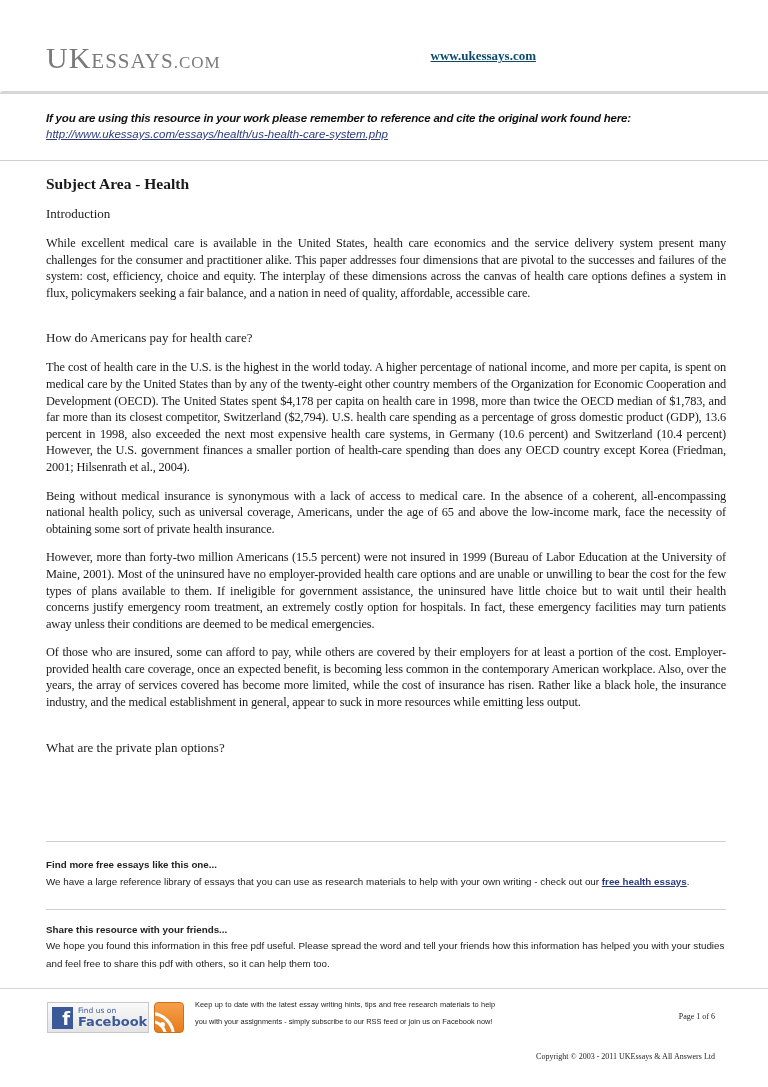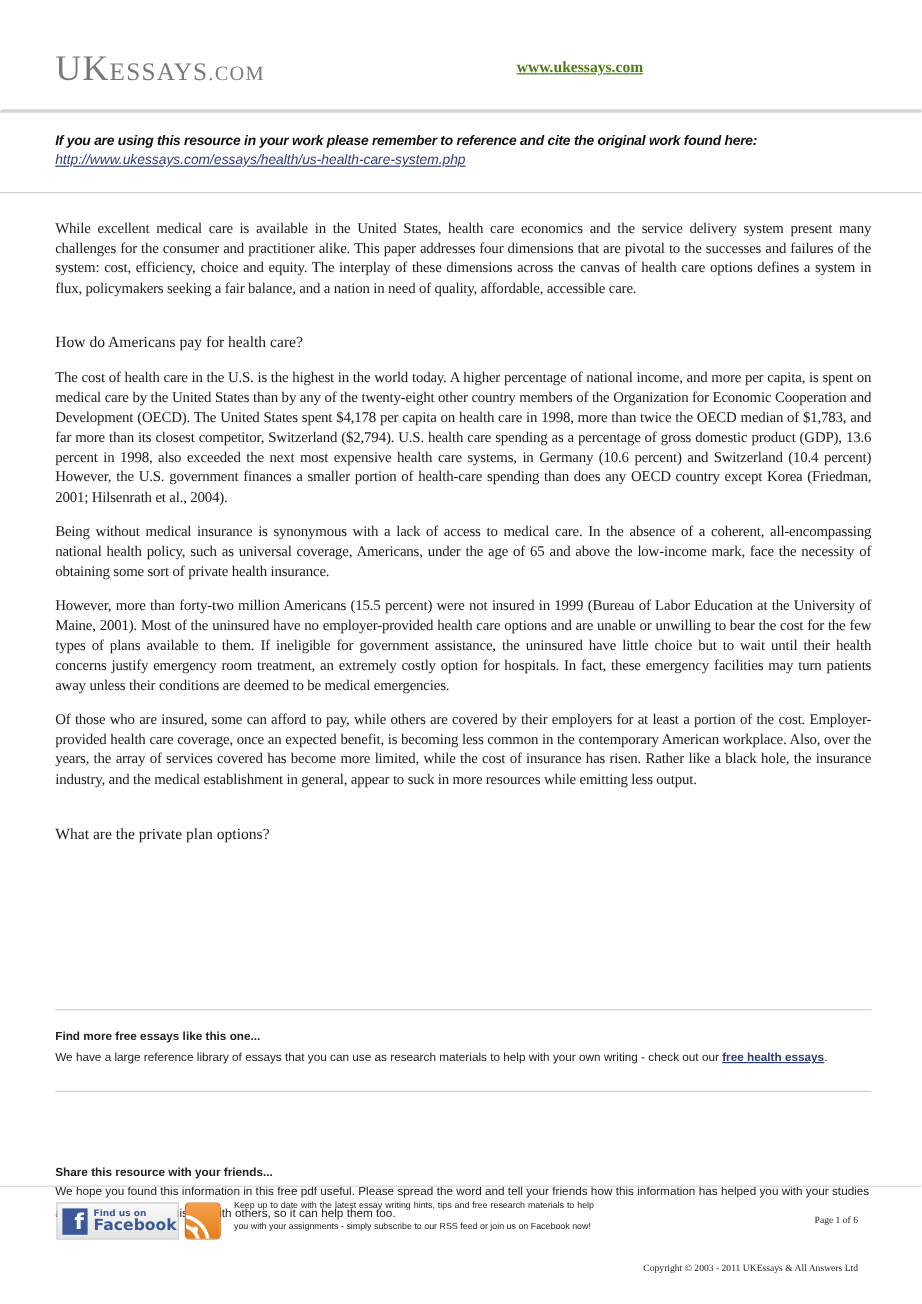--- a/index.html
+++ b/index.html
@@ -4,21 +4,21 @@
   <style>
     html, body { margin: 0; padding: 0; background: #ffffff; }
     body { width: 768px; height: 1087px; position: relative; overflow: hidden; color: #1a1a1a; }
 
     .header { position: absolute; left: 0; top: 0; width: 768px; height: 92px; padding-left: 44px; }
     .logo { position: absolute; left: 46px; top: 43px; font-family: "Liberation Serif", serif; color: #7a7a7a; letter-spacing: 1px; line-height: 1; white-space: nowrap; }
     .logo .big { font-size: 30px; }
     .logo .sc { font-size: 21px; }
     .logo .dom { font-size: 17px; }
     .tagline-box { position: absolute; right: 276px; top: 46px; text-align: right; font-family: "Liberation Serif", serif; font-weight: bold; font-size: 13px; line-height: 19px; }
-    .site-link { color: #4d7c0f; text-decoration: underline; }
+    .site-link { color: #0c4a6e; text-decoration: underline; }
     .rule-top { position: absolute; left: 0; top: 91px; width: 768px; height: 3px; background: #d6d6d6; border-top-left-radius: 6px; }
 
     .cite { position: absolute; left: 46px; top: 110px; width: 680px; font-family: "Liberation Sans", sans-serif; font-size: 11.5px; line-height: 16px; }
     .cite-text { font-style: italic; font-weight: bold; color: #111; letter-spacing: -0.2px; }
     .cite-link { font-style: italic; color: #2b3b7a; text-decoration: underline; display: block; }
 
     .rule-2 { position: absolute; left: 0; top: 160px; width: 768px; height: 1px; background: #cfcfcf; }
 
     .content { position: absolute; left: 46px; top: 170px; width: 680px; font-family: "Liberation Serif", serif; color: #1a1a1a; }
     .subject { font-size: 15.5px; font-weight: bold; margin: 4px 0 0 0; line-height: 20px; }
@@ -27,27 +27,27 @@
     .para { font-size: 12.4px; line-height: 16.6px; text-align: justify; margin: 12px 0 0 0; letter-spacing: -0.15px; }
     .question { font-size: 13px; margin: 28px 0 0 0; line-height: 18px; }
 
     .rule-3 { position: absolute; left: 46px; top: 841px; width: 680px; height: 1px; background: #cfcfcf; }
     .more { position: absolute; left: 46px; top: 856px; width: 690px; font-family: "Liberation Sans", sans-serif; font-size: 9.8px; line-height: 17px; color: #222; }
     .more .head { font-weight: bold; }
     .more a { color: #2b3b7a; font-weight: bold; text-decoration: underline; }
 
     .rule-4 { position: absolute; left: 46px; top: 909px; width: 680px; height: 1px; background: #cfcfcf; }
     .share { position: absolute; left: 46px; top: 922px; width: 690px; font-family: "Liberation Sans", sans-serif; font-size: 9.8px; line-height: 18px; color: #222; }
-    .share .head { font-weight: bold; line-height: 15px; margin-top: 48px; }
+    .share .head { font-weight: bold; line-height: 15px; }
 
     .rule-5 { position: absolute; left: 0; top: 988px; width: 768px; height: 1px; background: #d6d6d6; }
 
     .fb-btn { position: absolute; left: 47px; top: 1002px; width: 102px; height: 31px; background: linear-gradient(#fafafa, #e4e4e4); border: 1px solid #c8c8c8; box-sizing: border-box; }
     .fb-logo { position: absolute; left: 4px; top: 4px; width: 21px; height: 22px; background: #3b5998; color: #fff; font-family: "DejaVu Sans", sans-serif; font-weight: bold; font-size: 18px; line-height: 24px; text-align: right; padding-right: 3px; box-sizing: border-box; overflow: hidden; }
-    .fb-find { position: absolute; left: 30px; top: 3px; font-family: "DejaVu Sans", sans-serif; font-size: 7.5px; font-weight: bold; color: #3b5998; }
+    .fb-find { position: absolute; left: 30px; top: 3px; font-family: "DejaVu Sans", sans-serif; font-size: 7.5px; font-weight: normal; color: #3b5998; }
     .fb-name { position: absolute; left: 30px; top: 11px; font-family: "DejaVu Sans", sans-serif; font-size: 13px; font-weight: bold; color: #3b5998; }
     .rss-btn { position: absolute; left: 154px; top: 1002px; width: 30px; height: 31px; background: linear-gradient(#f6a04a, #e57c1d); border-radius: 4px; border: 1px solid #d06f17; box-sizing: border-box; overflow: hidden; }
     .rss-btn .dot { position: absolute; left: 5px; bottom: 5px; width: 5px; height: 5px; border-radius: 50%; background: #fff; }
     .rss-btn .arc1 { position: absolute; left: -4px; bottom: -4px; width: 16px; height: 16px; border-top: 3px solid #fff; border-right: 3px solid #fff; border-radius: 0 16px 0 0; box-sizing: border-box; }
     .rss-btn .arc2 { position: absolute; left: -4px; bottom: -4px; width: 24px; height: 24px; border-top: 3px solid #fff; border-right: 3px solid #fff; border-radius: 0 24px 0 0; box-sizing: border-box; }
 
     .keep { position: absolute; left: 195px; top: 996px; width: 300px; font-family: "Liberation Sans", sans-serif; font-size: 7.4px; line-height: 17px; color: #222; text-align: justify; }
     .pageno { position: absolute; right: 53px; top: 1012px; font-family: "Liberation Serif", serif; font-size: 8px; color: #222; text-align: right; }
     .copyright { position: absolute; right: 53px; top: 1052px; font-family: Liberation Serif, serif; font-size: 8px; color: #222; text-align: right; }
   </style>
@@ -64,20 +64,22 @@
 </div>
 <div class="rule-top"></div>
 
 <div class="cite">
   <span class="cite-text">If you are using this resource in your work please remember to reference and cite the original work found here:</span>
   <a class="cite-link">http://www.ukessays.com/essays/health/us-health-care-system.php</a>
 </div>
 <div class="rule-2"></div>
 
 <div class="content">
+  <div class="subject">Subject Area - Health</div>
+  <div class="intro">Introduction</div>
   <p class="para">While excellent medical care is available in the United States, health care economics and the service delivery system present many challenges for the consumer and practitioner alike. This paper addresses four dimensions that are pivotal to the successes and failures of the system: cost, efficiency, choice and equity. The interplay of these dimensions across the canvas of health care options defines a system in flux, policymakers seeking a fair balance, and a nation in need of quality, affordable, accessible care.</p>
   <div class="question">How do Americans pay for health care?</div>
   <p class="para">The cost of health care in the U.S. is the highest in the world today. A higher percentage of national income, and more per capita, is spent on medical care by the United States than by any of the twenty-eight other country members of the Organization for Economic Cooperation and Development (OECD). The United States spent $4,178 per capita on health care in 1998, more than twice the OECD median of $1,783, and far more than its closest competitor, Switzerland ($2,794). U.S. health care spending as a percentage of gross domestic product (GDP), 13.6 percent in 1998, also exceeded the next most expensive health care systems, in Germany (10.6 percent) and Switzerland (10.4 percent) However, the U.S. government finances a smaller portion of health-care spending than does any OECD country except Korea (Friedman, 2001; Hilsenrath et al., 2004).</p>
   <p class="para">Being without medical insurance is synonymous with a lack of access to medical care. In the absence of a coherent, all-encompassing national health policy, such as universal coverage, Americans, under the age of 65 and above the low-income mark, face the necessity of obtaining some sort of private health insurance.</p>
   <p class="para">However, more than forty-two million Americans (15.5 percent) were not insured in 1999 (Bureau of Labor Education at the University of Maine, 2001). Most of the uninsured have no employer-provided health care options and are unable or unwilling to bear the cost for the few types of plans available to them. If ineligible for government assistance, the uninsured have little choice but to wait until their health concerns justify emergency room treatment, an extremely costly option for hospitals. In fact, these emergency facilities may turn patients away unless their conditions are deemed to be medical emergencies.</p>
   <p class="para">Of those who are insured, some can afford to pay, while others are covered by their employers for at least a portion of the cost. Employer-provided health care coverage, once an expected benefit, is becoming less common in the contemporary American workplace. Also, over the years, the array of services covered has become more limited, while the cost of insurance has risen. Rather like a black hole, the insurance industry, and the medical establishment in general, appear to suck in more resources while emitting less output.</p>
   <div class="question">What are the private plan options?</div>
 </div>
 
 <div class="rule-3"></div>

